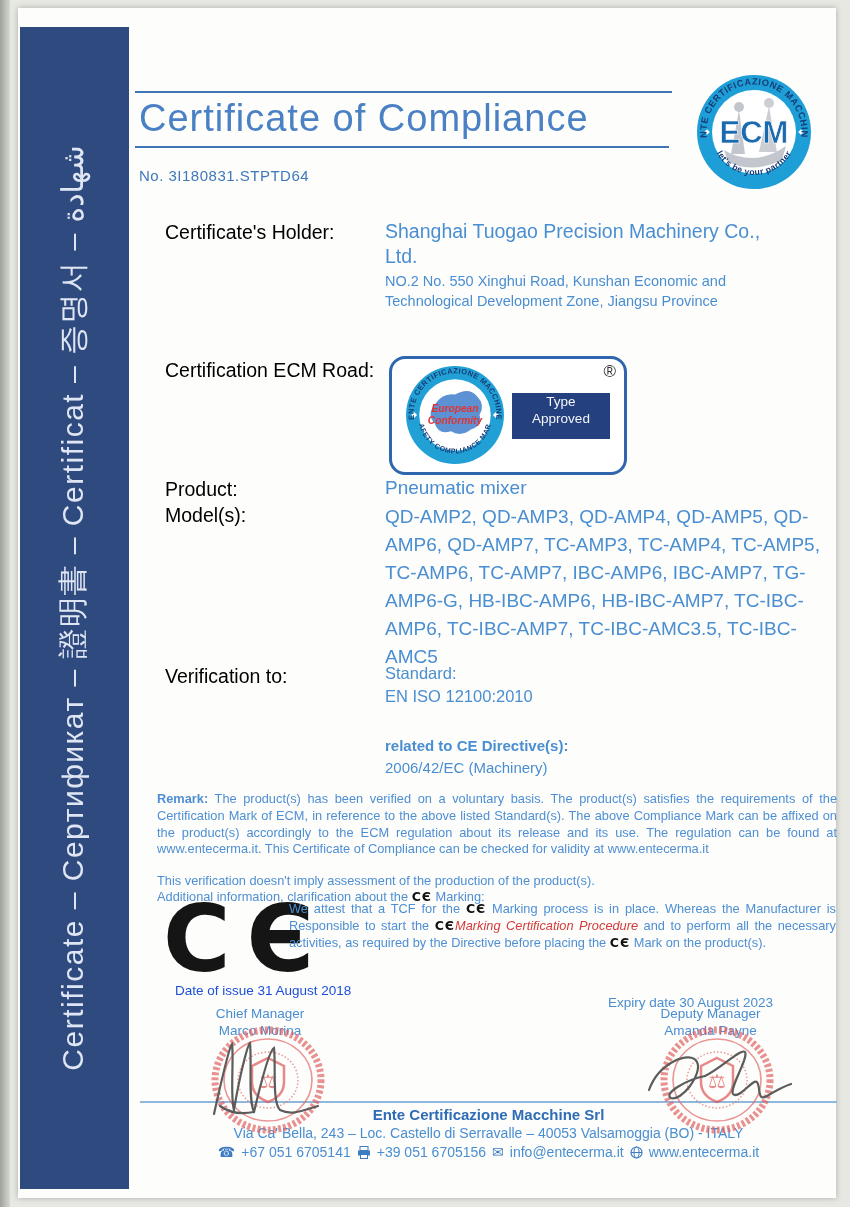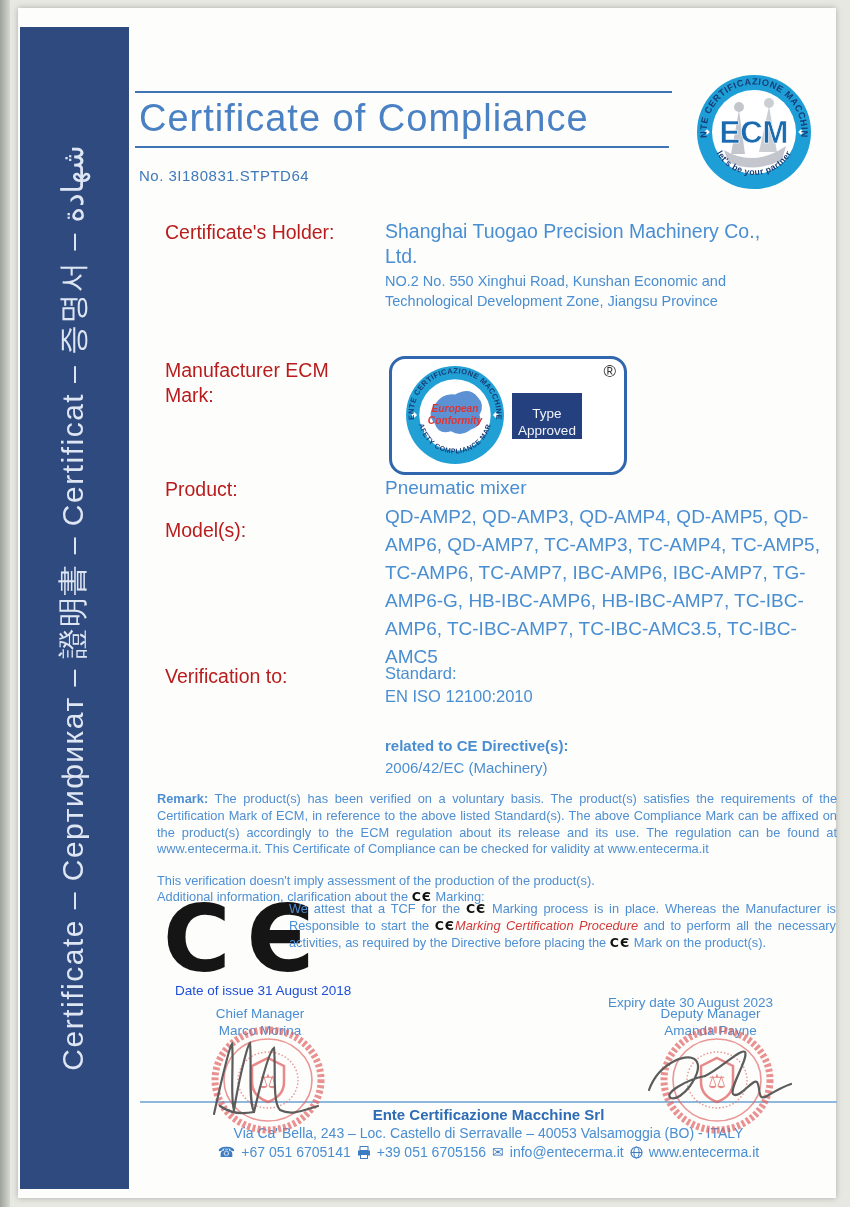--- a/index.html
+++ b/index.html
@@ -8,21 +8,21 @@
   .page{position:absolute;left:18px;top:8px;width:818px;height:1190px;background:#fdfdfb;
         box-shadow:0 0 6px rgba(0,0,0,.25);}
   .sidebar{position:absolute;left:20px;top:27px;width:109px;height:1162px;background:#2e4a7e;}
   .sidebar-text{position:absolute;left:-526px;top:560px;width:1160px;height:42px;
         transform:rotate(-90deg);color:#dfe6f3;font-size:30px;letter-spacing:1.5px;
         text-align:center;white-space:nowrap;font-weight:400;}
   .abs{position:absolute;}
   .rule{position:absolute;height:2px;background:#3f74b5;}
   .title{position:absolute;left:139px;top:97px;font-size:38px;color:#4a81c4;letter-spacing:1px;font-weight:400;}
   .certno{position:absolute;left:139px;top:167px;font-size:15px;color:#3f78bb;letter-spacing:.5px;}
-  .label{position:absolute;left:165px;width:215px;color:#b91c1c;font-size:19.5px;line-height:25px;}
+  .label{position:absolute;left:165px;width:215px;color:#000000;font-size:19.5px;line-height:25px;}
   .val{position:absolute;left:385px;color:#4a8ed2;}
   .holder-name{top:219px;width:390px;font-size:19.5px;line-height:25px;}
   .holder-addr{top:272px;width:345px;font-size:14.5px;line-height:19.5px;}
   .product-val{top:477px;font-size:19px;}
   .models-val{top:503px;width:447px;font-size:19px;line-height:28px;}
   .std-head{top:664px;font-size:16.5px;}
   .std-val{top:687px;font-size:16.5px;}
   .dir-head{top:737px;font-size:15px;font-weight:bold;}
   .dir-val{top:759px;font-size:15px;}
   .small-blue{color:#4e8fd4;font-size:12.8px;line-height:16.8px;text-align:justify;}
@@ -36,22 +36,22 @@
   .ce-para{position:absolute;left:289px;top:901px;width:547px;}
   .red-it{color:#d23b3b;font-style:italic;}
   .date-l{position:absolute;left:175px;top:983px;font-size:13.5px;color:#1d4ed8;}
   .date-r{position:absolute;left:608px;top:983px;font-size:13.5px;color:#4a8ed2;margin-top:12px;}
   .sig-block{position:absolute;top:1005px;text-align:center;font-size:13.5px;line-height:17px;color:#4a8ed2;}
   .sig-left{left:175px;width:170px;}
   .sig-right{left:628px;width:165px;}
   .mark-box{position:absolute;left:389px;top:356px;width:232px;height:113px;
         border:3px solid #2f66ad;border-radius:16px;background:#fff;}
   .mark-reg{position:absolute;right:8px;top:3px;font-size:17px;color:#333;}
-  .type-box{position:absolute;left:120px;top:34px;width:70px;height:46px;background:#24407e;
-        color:#f2f5fa;font-size:13.5px;line-height:17px;display:flex;align-items:flex-end;
+  .type-box{position:absolute;left:120px;top:34px;width:98px;height:46px;background:#24407e;
+        color:#f2f5fa;font-size:13.5px;line-height:17px;display:flex;align-items:flex-start;
         justify-content:center;text-align:center;}
   .footer-rule{position:absolute;left:140px;top:1101px;width:697px;height:2px;background:#8fb8dc;}
   .footer{position:absolute;left:140px;width:697px;text-align:center;color:#4a8ed2;}
   .footer-co{top:1106px;font-weight:bold;font-size:15px;color:#2e6cb6;}
   .footer-addr{top:1125px;font-size:14px;}
   .footer-contact{top:1144px;font-size:14px;display:flex;justify-content:center;gap:6px;align-items:center;}
   .footer-contact .ic{font-size:14px;color:#3d7cc2;}
   .stamp{position:absolute;opacity:.92;}
   .edge{position:absolute;left:0;top:0;width:10px;height:1207px;background:linear-gradient(90deg,#9fa29b,#d6d8d2);}
 </style>
@@ -90,23 +90,23 @@
     <rect x="105" y="58" width="4" height="4" fill="#fff" transform="rotate(45 107 60)"></rect>
     <text font-family="Liberation Sans,sans-serif" font-size="9.2" font-weight="bold" fill="#173c76" letter-spacing="0.6">
       <textPath href="#arcTop" startOffset="50%" text-anchor="middle">ENTE CERTIFICAZIONE MACCHINE</textPath>
     </text>
     <text font-family="Liberation Sans,sans-serif" font-size="8.6" font-weight="bold" fill="#173c76" letter-spacing="0.4">
       <textPath href="#arcBot" startOffset="50%" text-anchor="middle">let's be your partner</textPath>
     </text>
   </svg>
 
   <div class="label" style="top:220px;">Certificate's Holder:</div>
-  <div class="label" style="top:358px;">Manufacturer ECM Mark:</div>
+  <div class="label" style="top:358px;">Certification ECM Road:</div>
   <div class="label" style="top:477px;">Product:</div>
-  <div class="label" style="top:503px;margin-top:15px;">Model(s):</div>
+  <div class="label" style="top:503px;">Model(s):</div>
   <div class="label" style="top:664px;">Verification to:</div>
 
   <div class="val holder-name">Shanghai Tuogao Precision Machinery Co., Ltd.</div>
   <div class="val holder-addr">NO.2 No. 550 Xinghui Road, Kunshan Economic and Technological Development Zone, Jiangsu Province</div>
   <div class="val product-val">Pneumatic mixer</div>
   <div class="val models-val">QD-AMP2, QD-AMP3, QD-AMP4, QD-AMP5, QD-AMP6, QD-AMP7, TC-AMP3, TC-AMP4, TC-AMP5, TC-AMP6, TC-AMP7, IBC-AMP6, IBC-AMP7, TG-AMP6-G, HB-IBC-AMP6, HB-IBC-AMP7, TC-IBC-AMP6, TC-IBC-AMP7, TC-IBC-AMC3.5, TC-IBC-AMC5</div>
   <div class="val std-head">Standard:</div>
   <div class="val std-val">EN ISO 12100:2010</div>
   <div class="val dir-head">related to CE Directive(s):</div>
   <div class="val dir-val">2006/42/EC (Machinery)</div>

